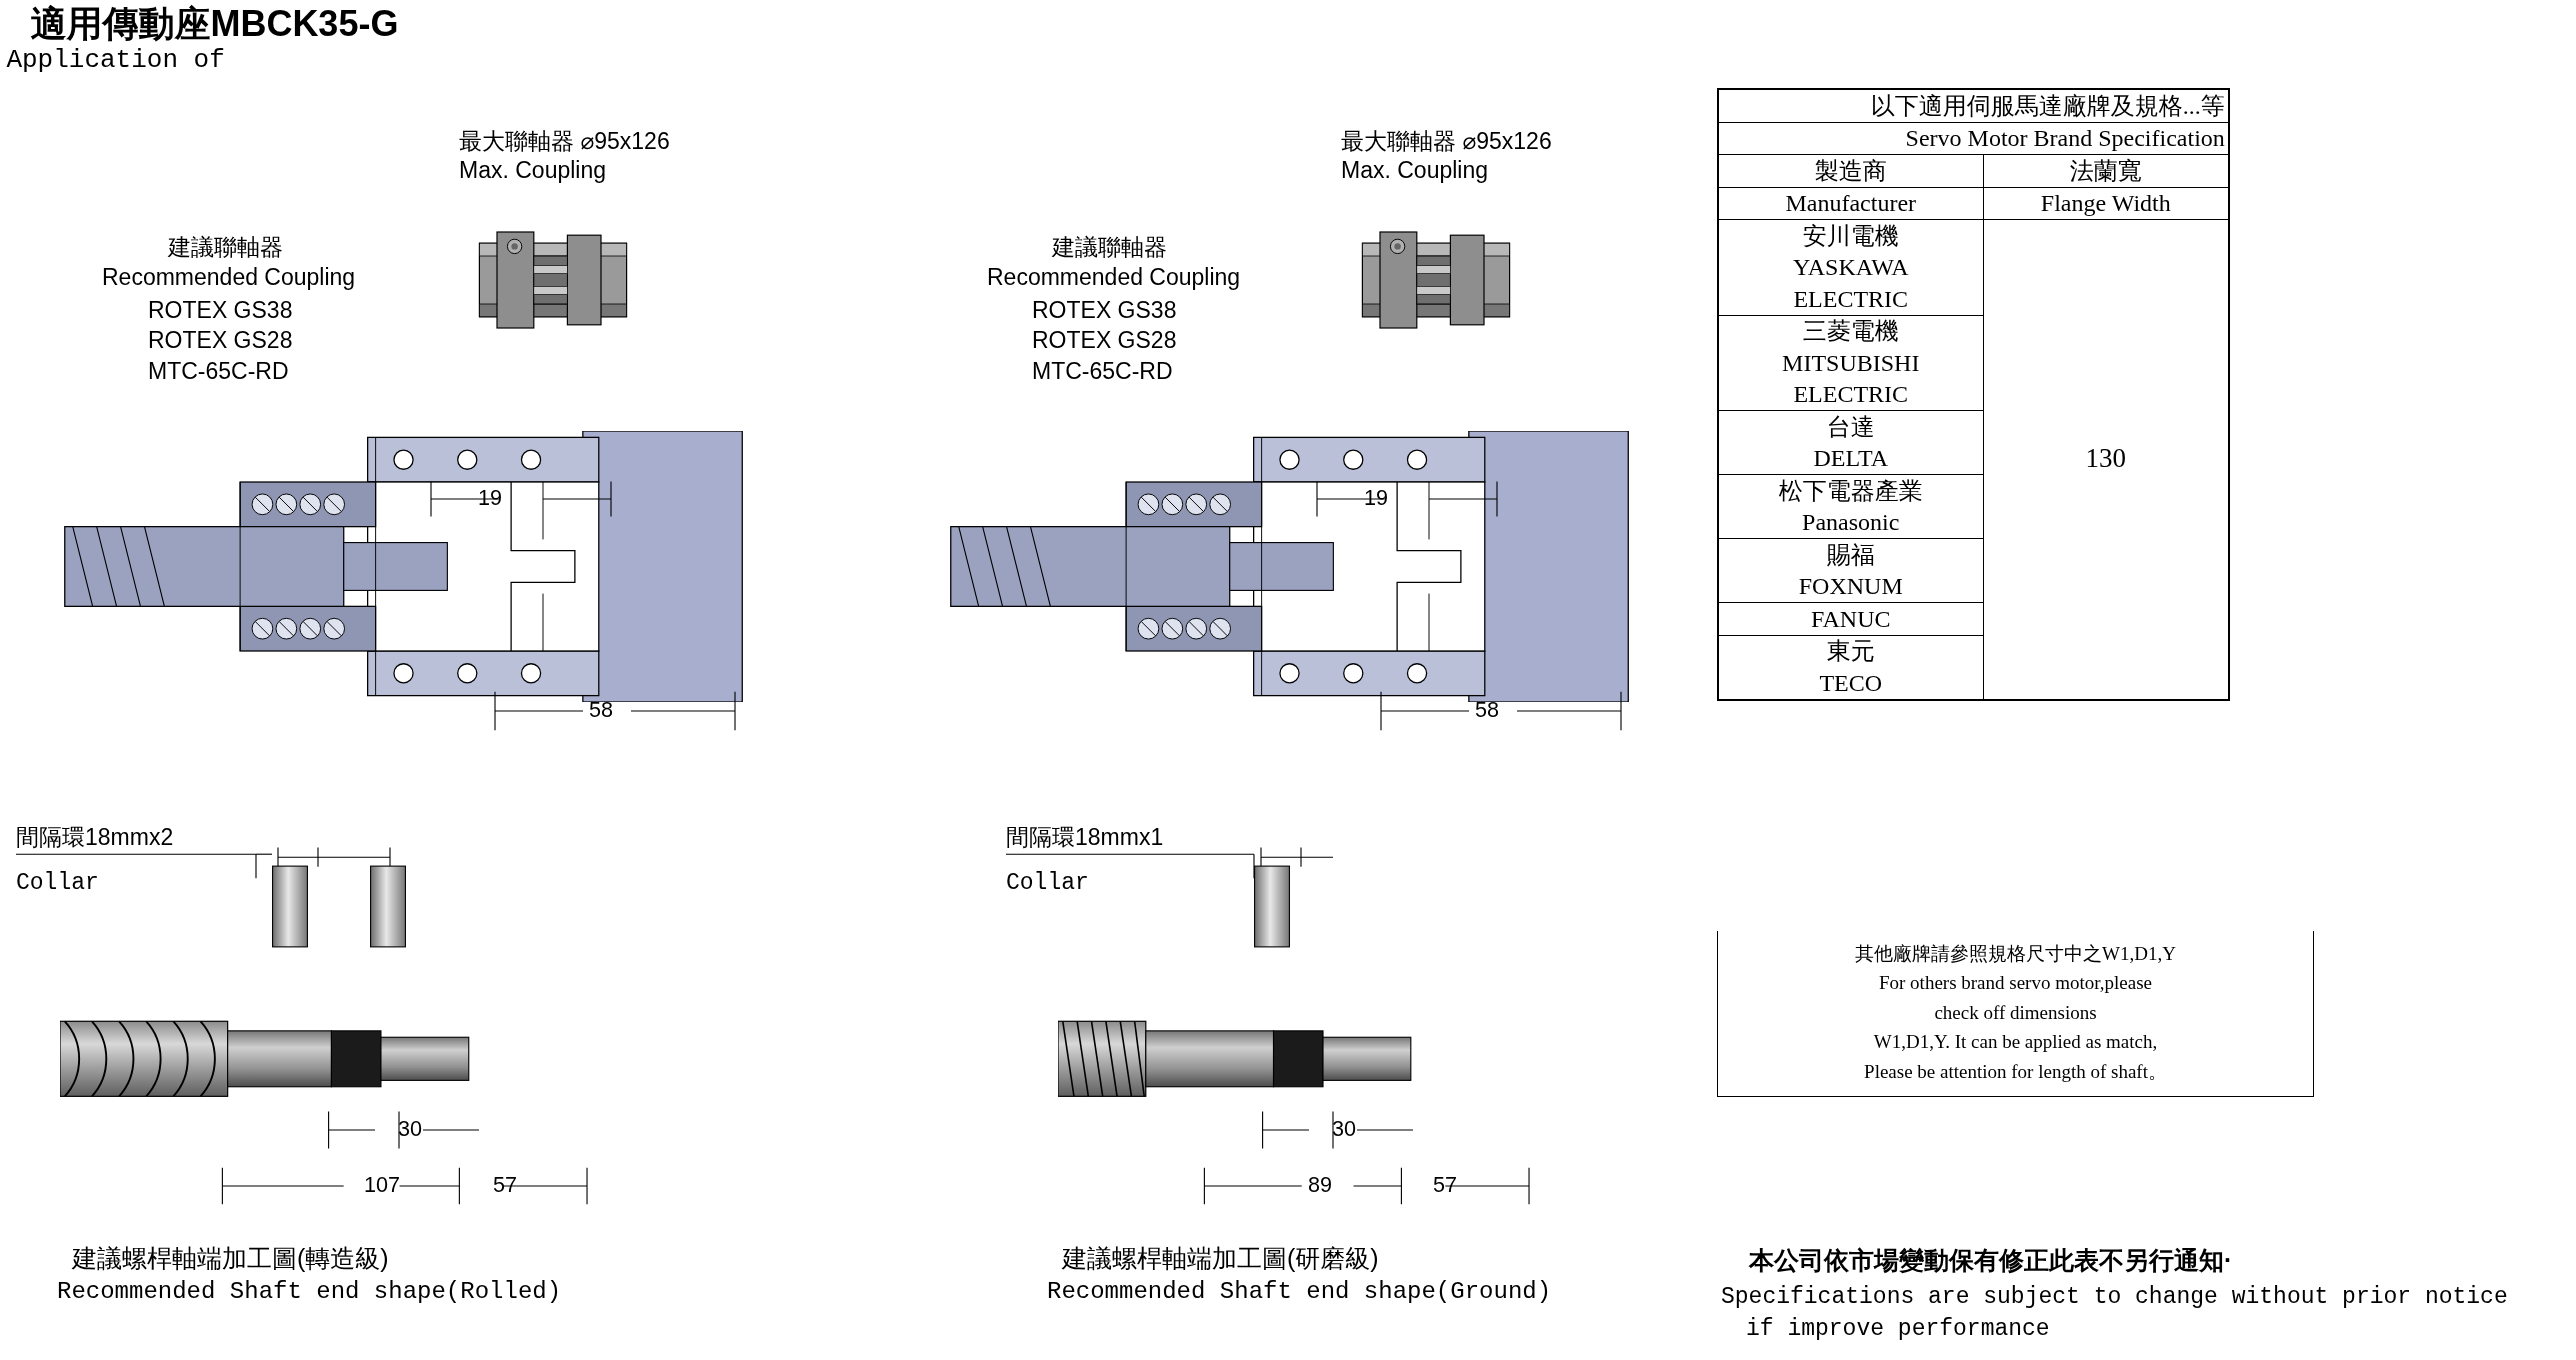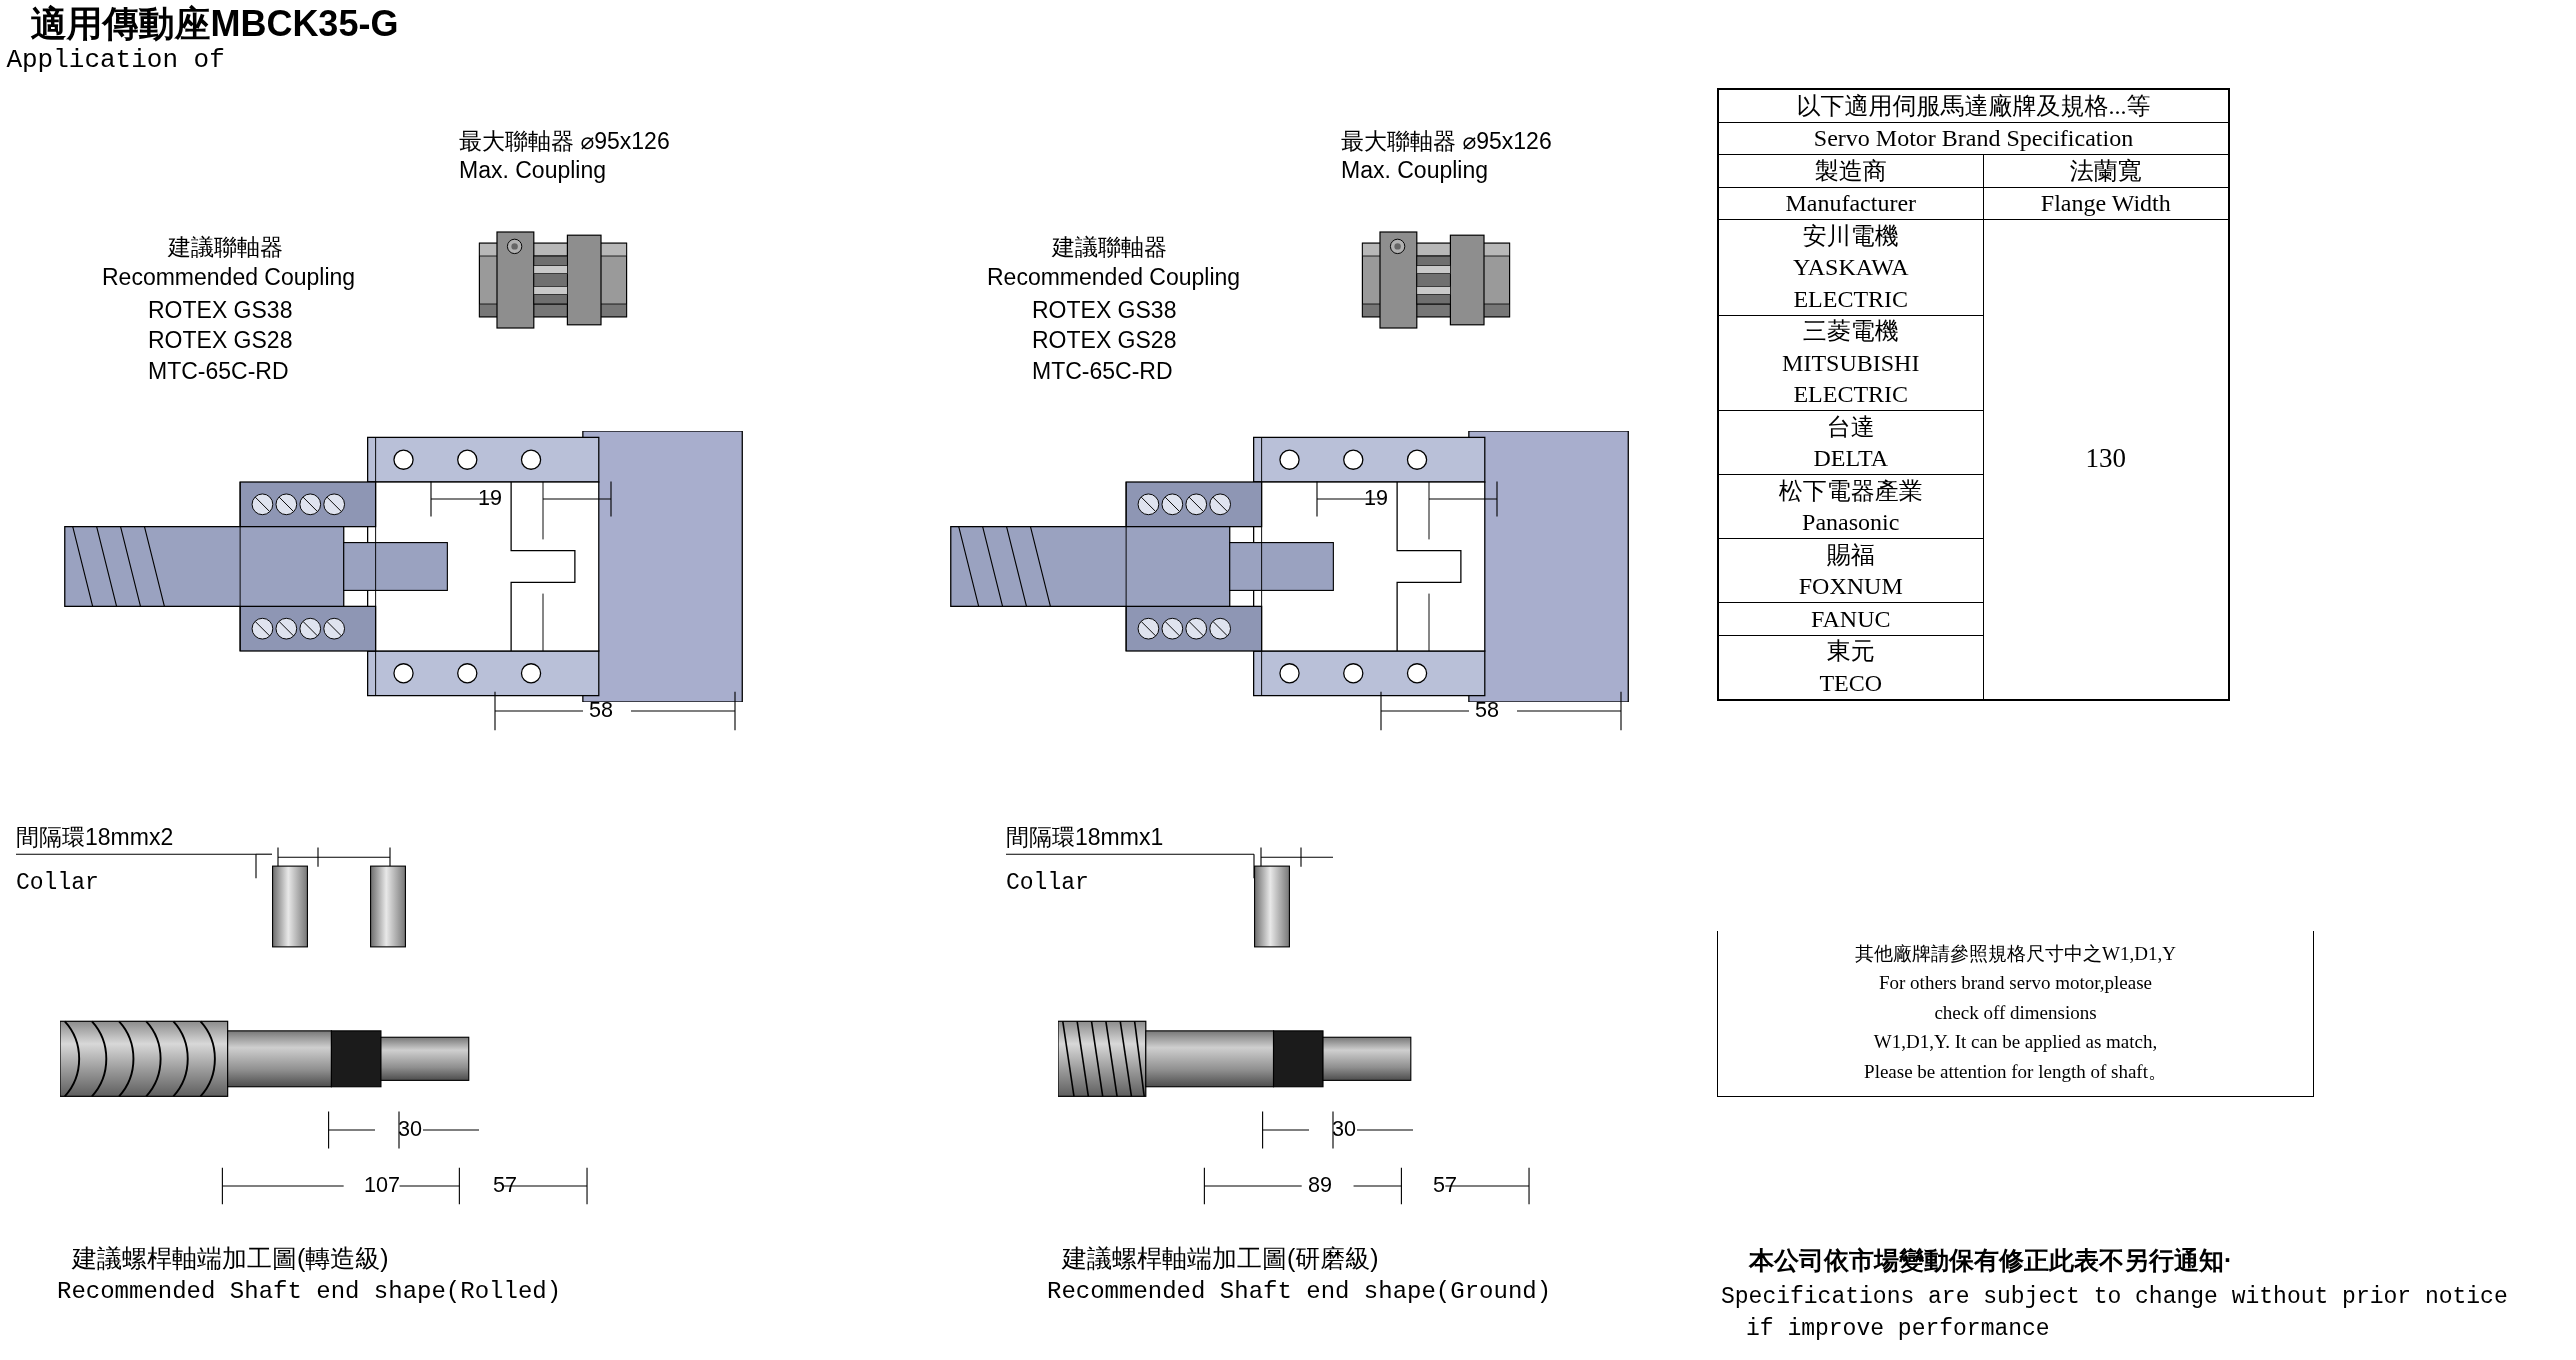--- a/index.html
+++ b/index.html
@@ -32,21 +32,21 @@
   }
   #spec-table table{border-collapse:collapse;width:511px;}
   #spec-table td{
     border:0.8px solid #000;
     text-align:center;
     font-family:"Liberation Serif",serif;
     font-size:24px;
     padding:1.6px 3.2px;
     line-height:1.18;
   }
-  #spec-table td.hdr{font-size:24px;}
+  #spec-table td.hdr{font-size:24px;text-align:right;}
   .note-box{
     left:1717px;top:931px;width:597px;
     border:1.6px solid #000;border-top:none;
     font-family:"Liberation Serif",serif;
     font-size:19px;text-align:center;line-height:1.55;
     padding:8px 4.8px 9.6px 4.8px;
     box-sizing:border-box;
   }
 
   .foot-cn{font-family:"Liberation Sans",sans-serif;font-size:25px;font-weight:bold;}

